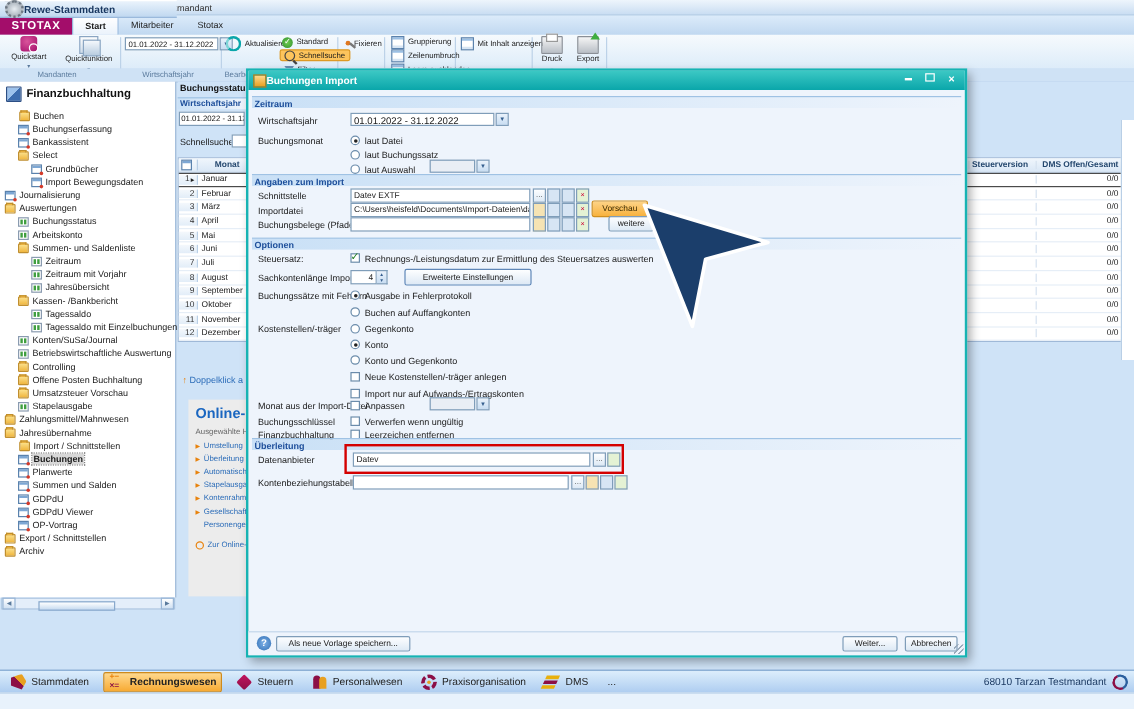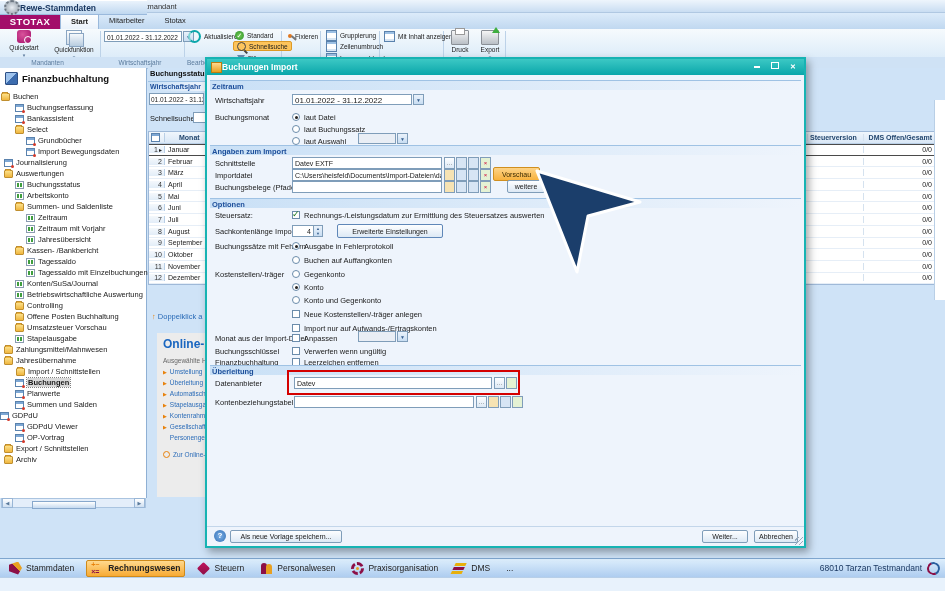--- a/index.html
+++ b/index.html
@@ -467,21 +467,21 @@
     </div>
   </div>
 
   <div class="sidebar">
     <div class="sb-head">
       <span class="cube"></span>
       <span>Finanzbuchhaltung</span>
     </div>
     <div class="tree">
 
-    <div class="titem" style="padding-left: 1px;">
+    <div class="titem" style="padding-left: 16px;">
           <span class="ic ic-folder"></span>
           <span>Buchen</span>
         </div>
         <div class="titem" style="padding-left: 15px;">
           <span class="ic ic-grid"></span>
           <span>Buchungserfassung</span>
         </div>
         <div class="titem" style="padding-left: 15px;">
           <span class="ic ic-grid"></span>
           <span>Bankassistent</span>
@@ -583,21 +583,21 @@
           <span>Buchungen</span>
         </div>
         <div class="titem" style="padding-left: 15px;">
           <span class="ic ic-grid"></span>
           <span>Planwerte</span>
         </div>
         <div class="titem" style="padding-left: 15px;">
           <span class="ic ic-grid"></span>
           <span>Summen und Salden</span>
         </div>
-        <div class="titem" style="">
+        <div class="titem" style="padding-left: 15px;">
           <span class="ic ic-grid"></span>
           <span>GDPdU</span>
         </div>
         <div class="titem" style="padding-left: 15px;">
           <span class="ic ic-grid"></span>
           <span>GDPdU Viewer</span>
         </div>
         <div class="titem" style="padding-left: 15px;">
           <span class="ic ic-grid"></span>
           <span>OP-Vortrag</span>

